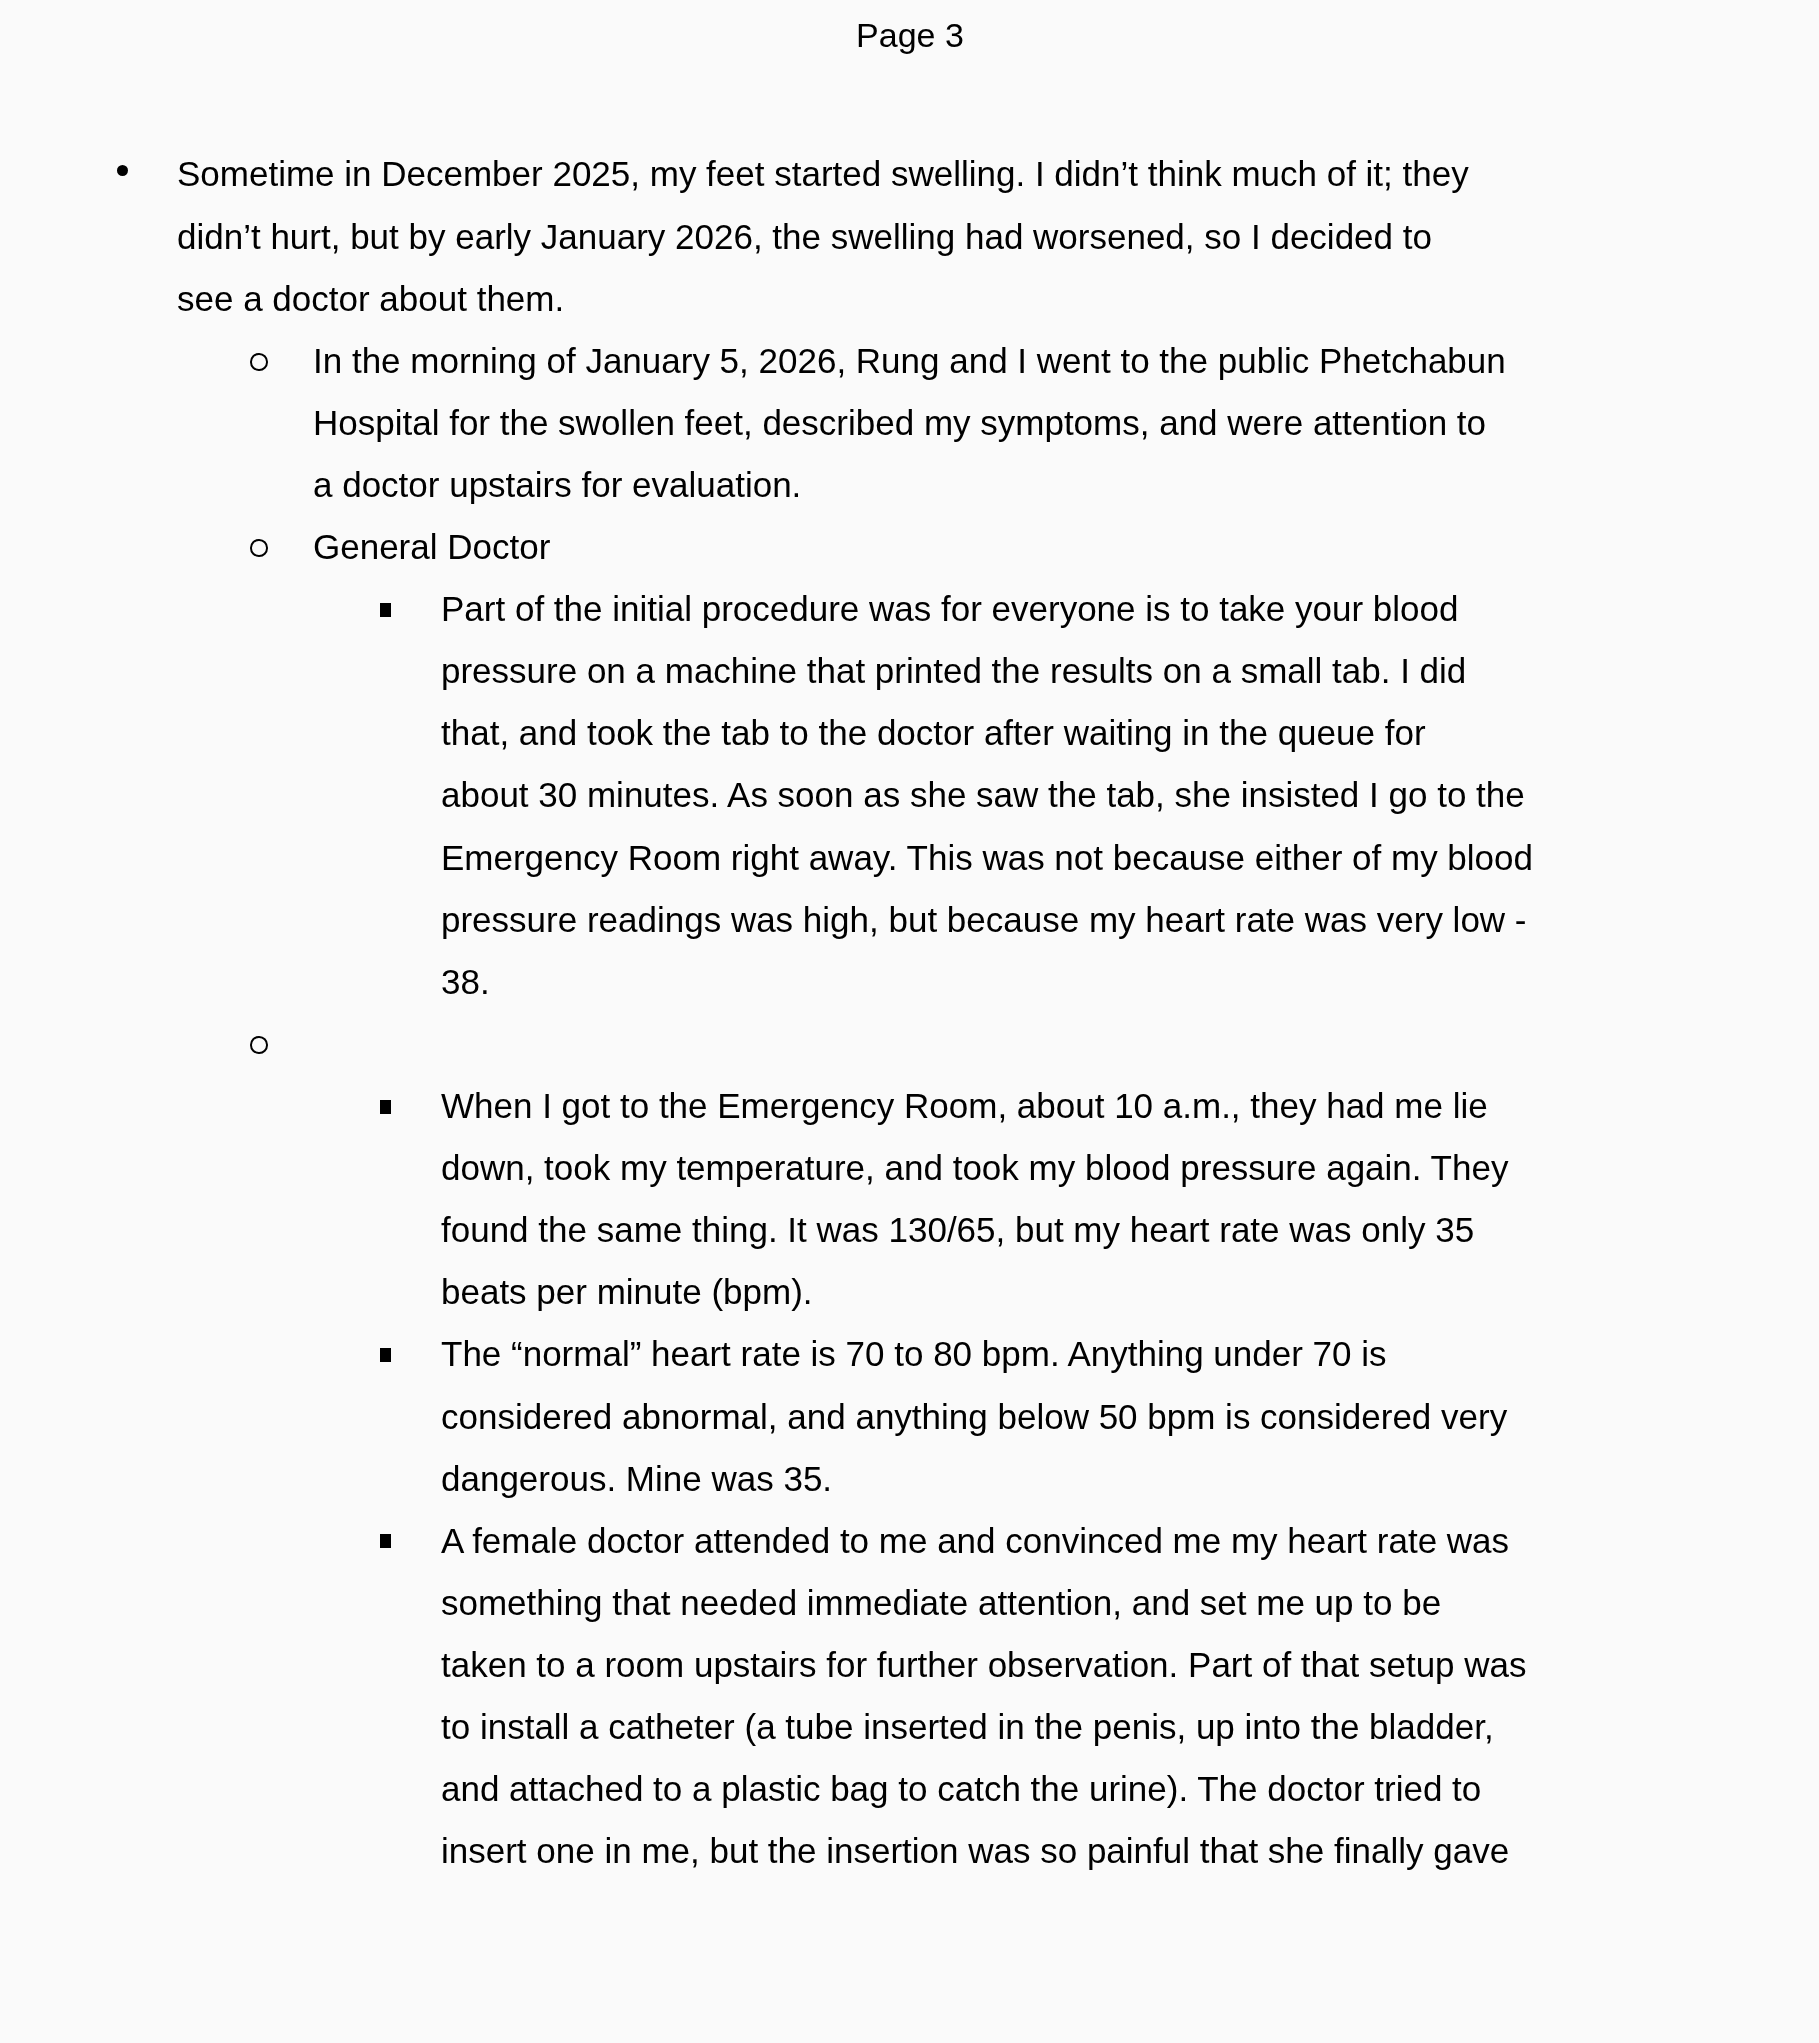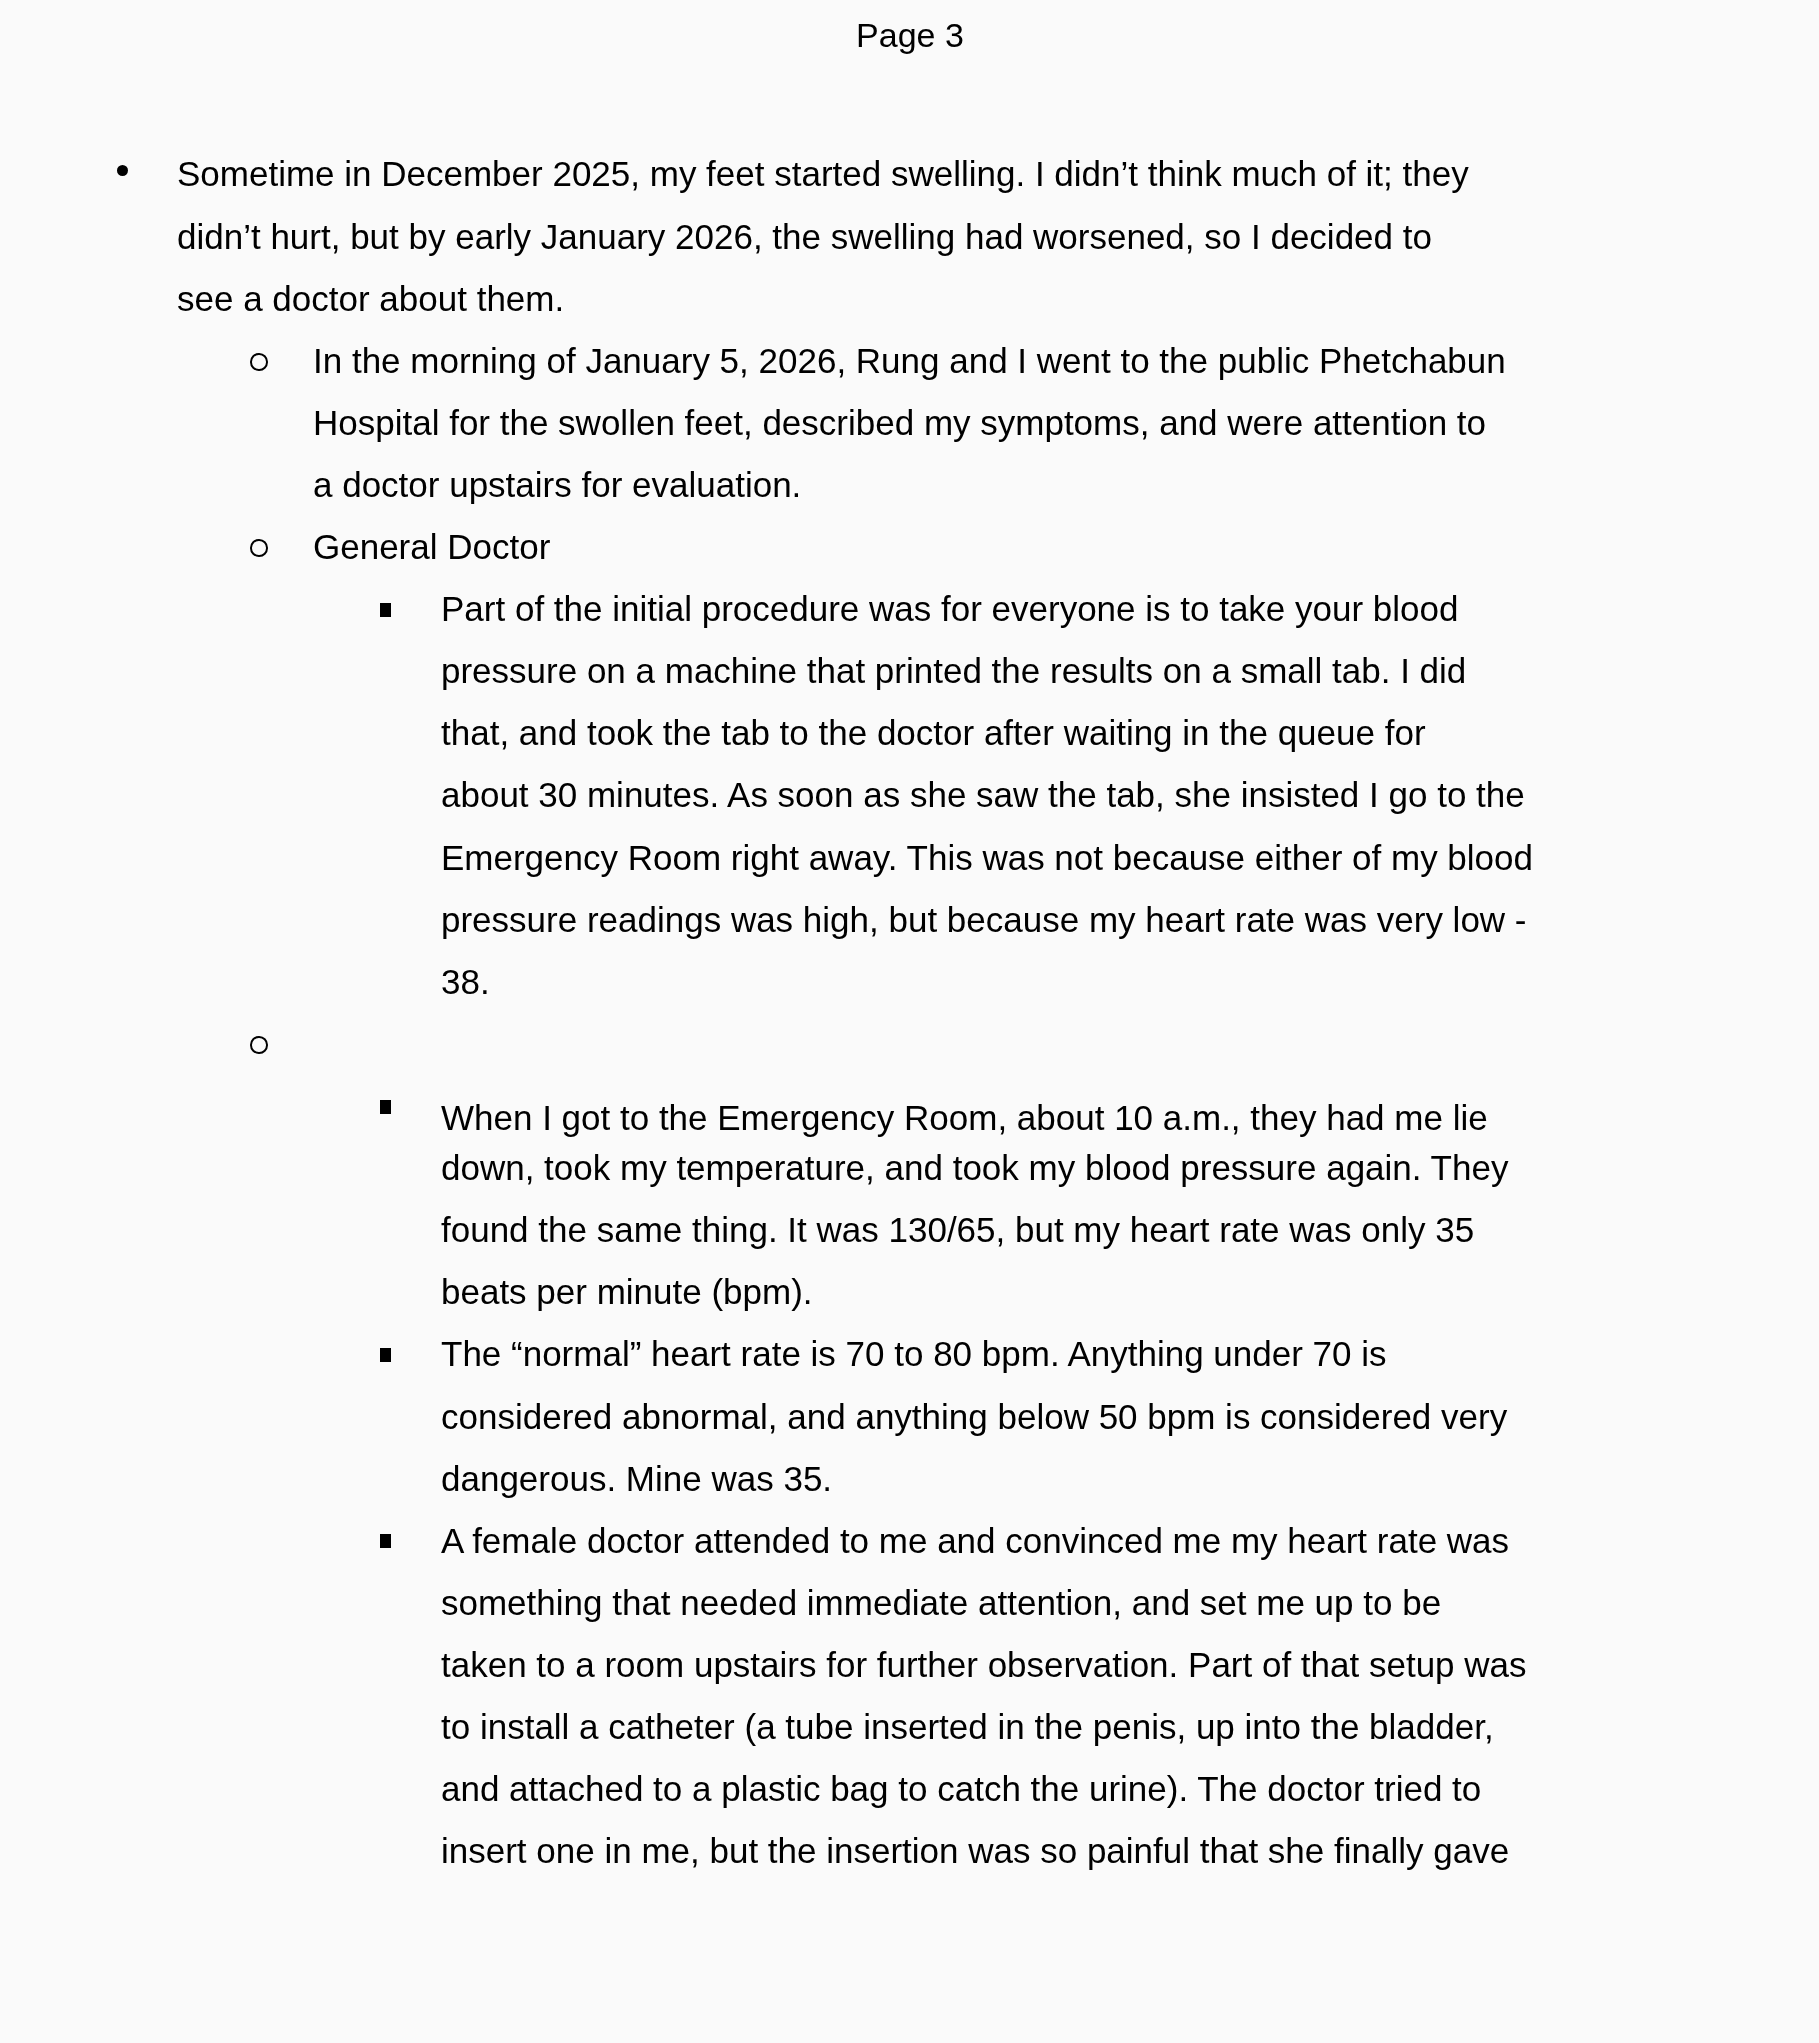--- a/index.html
+++ b/index.html
@@ -60,21 +60,21 @@
       <span class="marker l3" style="left: 380px; top: 603px;"></span>
       <div class="line" style="left: 441px; top: 578px;">Part of the initial procedure was for everyone is to take your blood</div>
       <div class="line" style="left: 441px; top: 640px;">pressure on a machine that printed the results on a small tab. I did</div>
       <div class="line" style="left: 441px; top: 702px;">that, and took the tab to the doctor after waiting in the queue for</div>
       <div class="line" style="left: 441px; top: 764px;">about 30 minutes. As soon as she saw the tab, she insisted I go to the</div>
       <div class="line" style="left: 441px; top: 827px;">Emergency Room right away. This was not because either of my blood</div>
       <div class="line" style="left: 441px; top: 889px;">pressure readings was high, but because my heart rate was very low -</div>
       <div class="line" style="left: 441px; top: 951px;">38.</div>
       <span class="marker l2" style="left: 250px; top: 1036px;"></span>
       <span class="marker l3" style="left: 380px; top: 1100px;"></span>
-      <div class="line" style="left: 441px; top: 1075px; margin-top: 12px;">When I got to the Emergency Room, about 10 a.m., they had me lie</div>
+      <div class="line" style="left: 441px; top: 1075px;">When I got to the Emergency Room, about 10 a.m., they had me lie</div>
       <div class="line" style="left: 441px; top: 1137px; text-align: right;">down, took my temperature, and took my blood pressure again. They</div>
       <div class="line" style="left: 441px; top: 1199px;">found the same thing. It was 130/65, but my heart rate was only 35</div>
       <div class="line" style="left: 441px; top: 1261px;">beats per minute (bpm).</div>
       <span class="marker l3" style="left: 380px; top: 1348px;"></span>
       <div class="line" style="left: 441px; top: 1323px;">The “normal” heart rate is 70 to 80 bpm. Anything under 70 is</div>
       <div class="line" style="left: 441px; top: 1386px;">considered abnormal, and anything below 50 bpm is considered very</div>
       <div class="line" style="left: 441px; top: 1448px;">dangerous. Mine was 35.</div>
       <span class="marker l3" style="left: 380px; top: 1534px;"></span>
       <div class="line" style="left: 441px; top: 1510px;">A female doctor attended to me and convinced me my heart rate was</div>
       <div class="line" style="left: 441px; top: 1572px;">something that needed immediate attention, and set me up to be</div>

